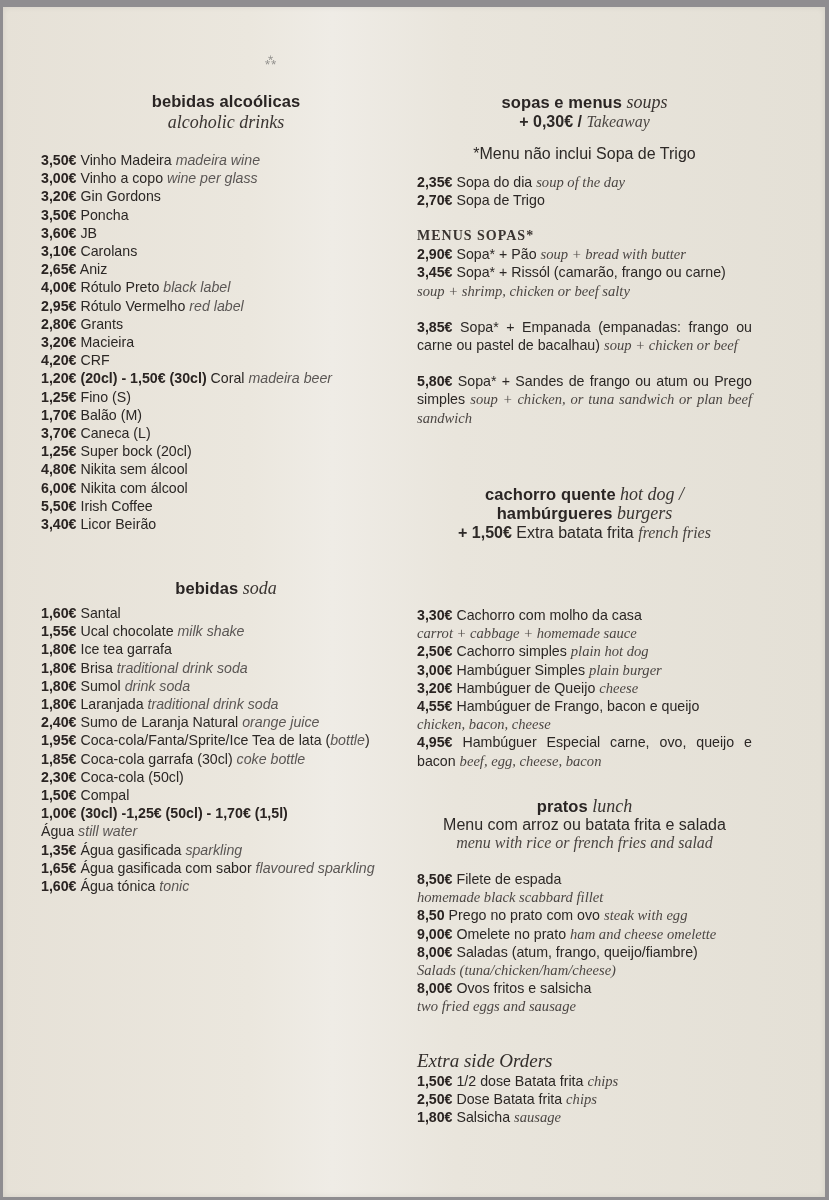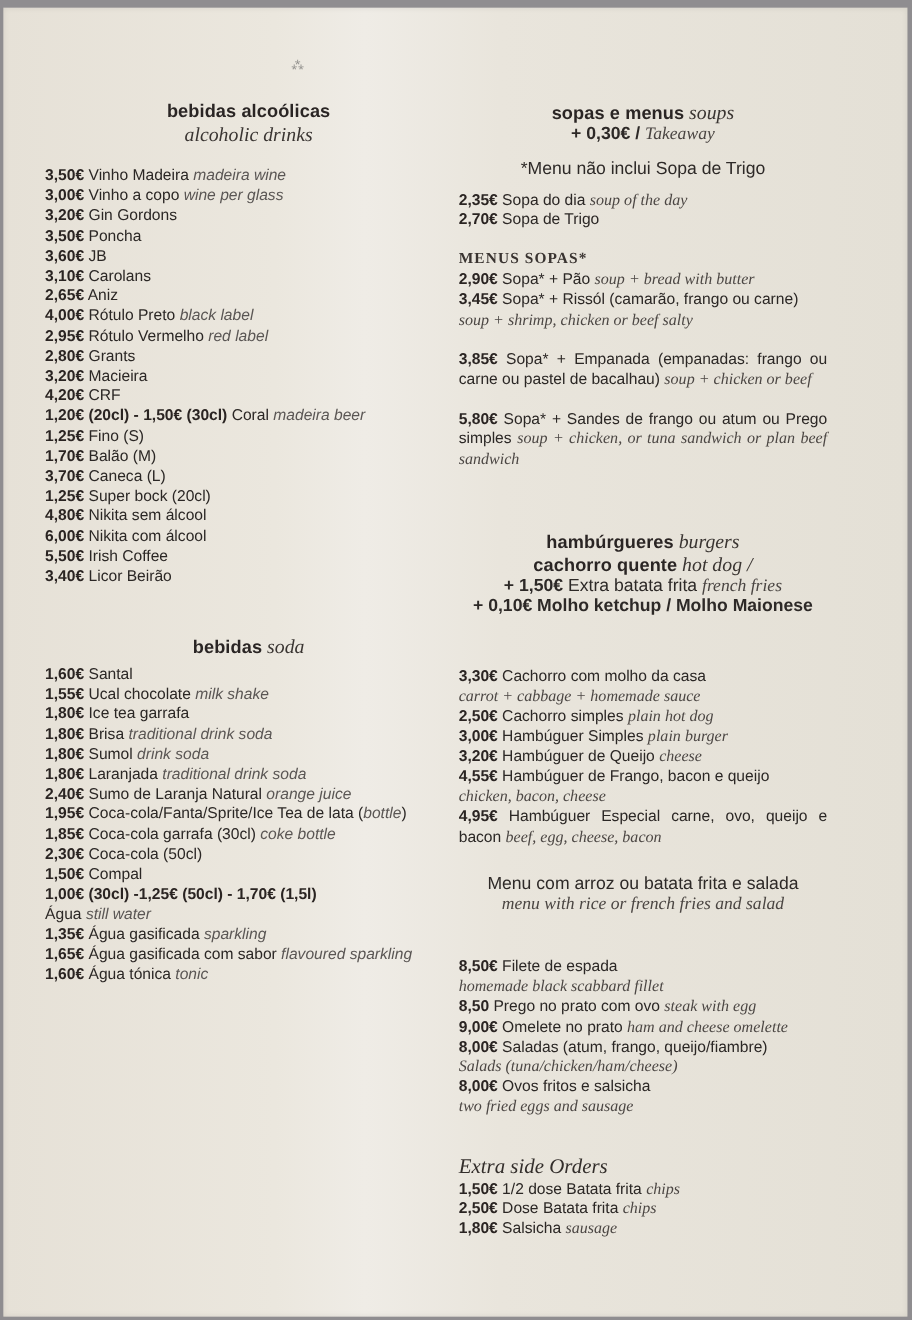--- a/index.html
+++ b/index.html
@@ -115,45 +115,48 @@
       <div class="row caps">MENUS SOPAS*</div>
       <div id="menus-list">
           <div class="row"><span class="price">2,90€</span> <span>Sopa* + Pão</span> <span class="en-serif">soup + bread with butter</span></div>
           <div class="row"><span class="price">3,45€</span> <span>Sopa* +  Rissól (camarão, frango ou carne)</span><br><span class="en-serif">soup + shrimp, chicken or beef salty</span></div>
           <div class="row wrap" style="margin-top: 18px;"><span class="price">3,85€</span> <span>Sopa* + Empanada (empanadas: frango ou carne ou pastel de bacalhau)</span> <span class="en-serif">soup + chicken or beef</span></div>
           <div class="row wrap" style="margin-top: 18px;"><span class="price">5,80€</span> <span>Sopa* + Sandes de frango ou atum ou Prego simples</span> <span class="en-serif">soup + chicken, or tuna sandwich or plan beef sandwich</span></div>
         </div>
     </div>
 
     <div class="sec-title" style="top:477px;">
+      <div>
+        <span class="title-sans">cachorro quente</span>
+        <span class="title-serif">hot dog /</span>
+      </div>
       <div style="margin-top:-2px;">
         <span class="title-sans">hambúrgueres</span>
         <span class="title-serif">burgers</span>
-      </div>
-      <div>
-        <span class="title-sans">cachorro quente</span>
-        <span class="title-serif">hot dog /</span>
       </div>
       <div class="sub">
         <b>+ 1,50€</b>
         <span>Extra batata frita</span>
         <span class="it">french fries</span>
       </div>
-      <div class="sub"><b>+ 0,10€ Molho ketchup / Molho Maionese</b></div>
     </div>
     <div class="list" style="top:599px;" id="hd-list">
         <div class="row"><span class="price">3,30€</span> <span>Cachorro com  molho da casa</span><br><span class="en-serif">carrot + cabbage + homemade sauce</span></div>
         <div class="row"><span class="price">2,50€</span> <span>Cachorro simples</span> <span class="en-serif">plain hot dog</span></div>
         <div class="row"><span class="price">3,00€</span> <span>Hambúguer Simples</span> <span class="en-serif">plain burger</span></div>
         <div class="row"><span class="price">3,20€</span> <span>Hambúguer  de Queijo</span> <span class="en-serif">cheese</span></div>
         <div class="row"><span class="price">4,55€</span> <span>Hambúguer   de Frango, bacon e queijo</span><br><span class="en-serif">chicken, bacon, cheese</span></div>
         <div class="row wrap"><span class="price">4,95€</span> <span>Hambúguer Especial carne, ovo, queijo e bacon</span> <span class="en-serif">beef, egg, cheese, bacon</span></div>
       </div>
 
     <div class="sec-title" style="top:789px;">
+      <div>
+        <span class="title-sans">pratos</span>
+        <span class="title-serif">lunch</span>
+      </div>
       <div class="sub" style="margin-top:-1px;">Menu com arroz ou batata frita e salada</div>
       <div class="sub"><span class="it">menu with rice or french fries and salad</span></div>
     </div>
     <div class="list" style="top:863px;" id="lunch-list">
         <div class="row"><span class="price">8,50€</span> <span>Filete de espada</span><br><span class="en-serif">homemade black scabbard fillet</span></div>
         <div class="row"><span class="price">8,50</span> <span>Prego no prato com ovo</span> <span class="en-serif">steak with egg</span></div>
         <div class="row"><span class="price">9,00€</span> <span>Omelete no prato</span> <span class="en-serif">ham and cheese omelette</span></div>
         <div class="row"><span class="price">8,00€</span> <span>Saladas (atum, frango, queijo/fiambre)</span><br><span class="en-serif">Salads (tuna/chicken/ham/cheese)</span></div>
         <div class="row"><span class="price">8,00€</span> <span>Ovos fritos e salsicha</span><br><span class="en-serif">two fried eggs and sausage</span></div>
       </div>

